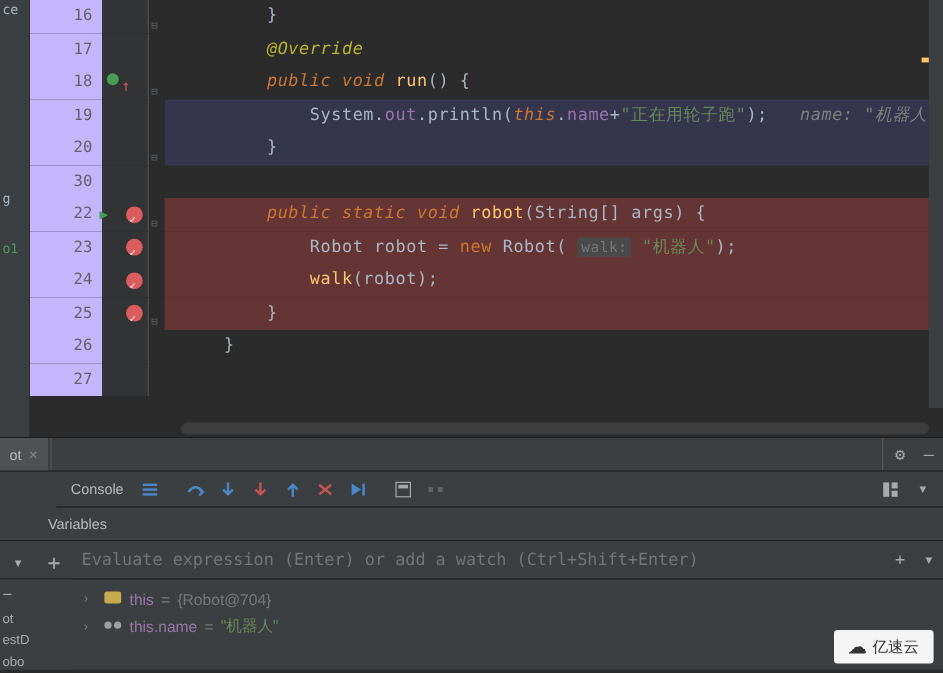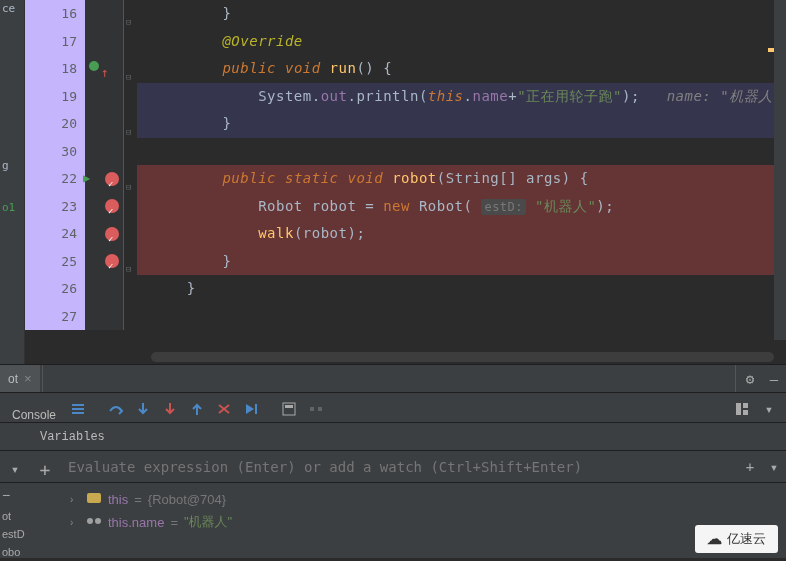--- a/index.html
+++ b/index.html
@@ -167,24 +167,25 @@
       font-family: sans-serif;
       font-size: 12px;
     }
     .tab-close { color: #888; cursor: pointer; font-size: 13px; }
     .tab-spacer { flex: 1; border-left: 1px solid #555; border-right: 1px solid #555; height: 100%; margin: 0 2px; }
     .tab-btn { width: 24px; text-align: center; color: #aaa; cursor: pointer; font-size: 14px; }
 
     .toolbar {
       display: flex;
       height: 30px;
-      align-items: flex-end;
+      align-items: center;
       padding: 0 4px;
       gap: 1px;
       border-bottom: 1px solid #1e1e1e;
+      margin-left: 47px;
     }
     .toolbar .label {
       font-family: sans-serif;
       font-size: 12px;
       color: #bbb;
       padding: 0 8px;
     }
     .tb-btn {
       width: 26px; height: 26px;
       display: flex; align-items: center; justify-content: center;
@@ -192,21 +193,21 @@
       color: #aaa;
     }
     .tb-sep { width: 10px; }
     .tb-spacer { flex: 1; }
 
     .sub-tabs {
       height: 28px;
       display: flex;
       align-items: center;
       padding-left: 40px;
-      font-family: Liberation Mono, monospace;
+      font-family: Liberation Sans, sans-serif;
       font-size: 12px;
       color: #bbb;
       border-bottom: 1px solid #1e1e1e;
     }
 
     .watch-bar {
       display: flex;
       height: 32px;
       align-items: center;
       background: #3c3f41;
@@ -358,21 +359,21 @@
           </div>
           <div class="code"><span>        </span><span class="kw">public</span><span> </span><span class="kw">static</span><span> </span><span class="kw">void</span><span> </span><span class="method">robot</span><span>(String[] </span><span>args</span><span>) {</span></div>
         </div>
         <div class="line">
           <div class="line-highlight hl-red"></div>
           <div class="gutter">23</div>
           <div class="markers">
             <div class="bp-icon bp-check" style="left:20px"></div>
           </div>
           <div class="fold-col"></div>
-          <div class="code"><span>            </span><span>Robot robot = </span><span class="kw2">new</span><span> Robot( </span><span class="param-hint">estD:</span><span> </span><span class="str">"机器人"</span><span>);</span></div>
+          <div class="code"><span>            </span><span>Robot robot = </span><span class="kw2">new</span><span> Robot( </span><span class="param-hint">walk:</span><span> </span><span class="str">"机器人"</span><span>);</span></div>
         </div>
         <div class="line">
           <div class="line-highlight hl-red"></div>
           <div class="gutter">24</div>
           <div class="markers">
             <div class="bp-icon bp-check" style="left:20px"></div>
           </div>
           <div class="fold-col"></div>
           <div class="code"><span>            </span><span class="method">walk</span><span>(robot);</span></div>
         </div>

